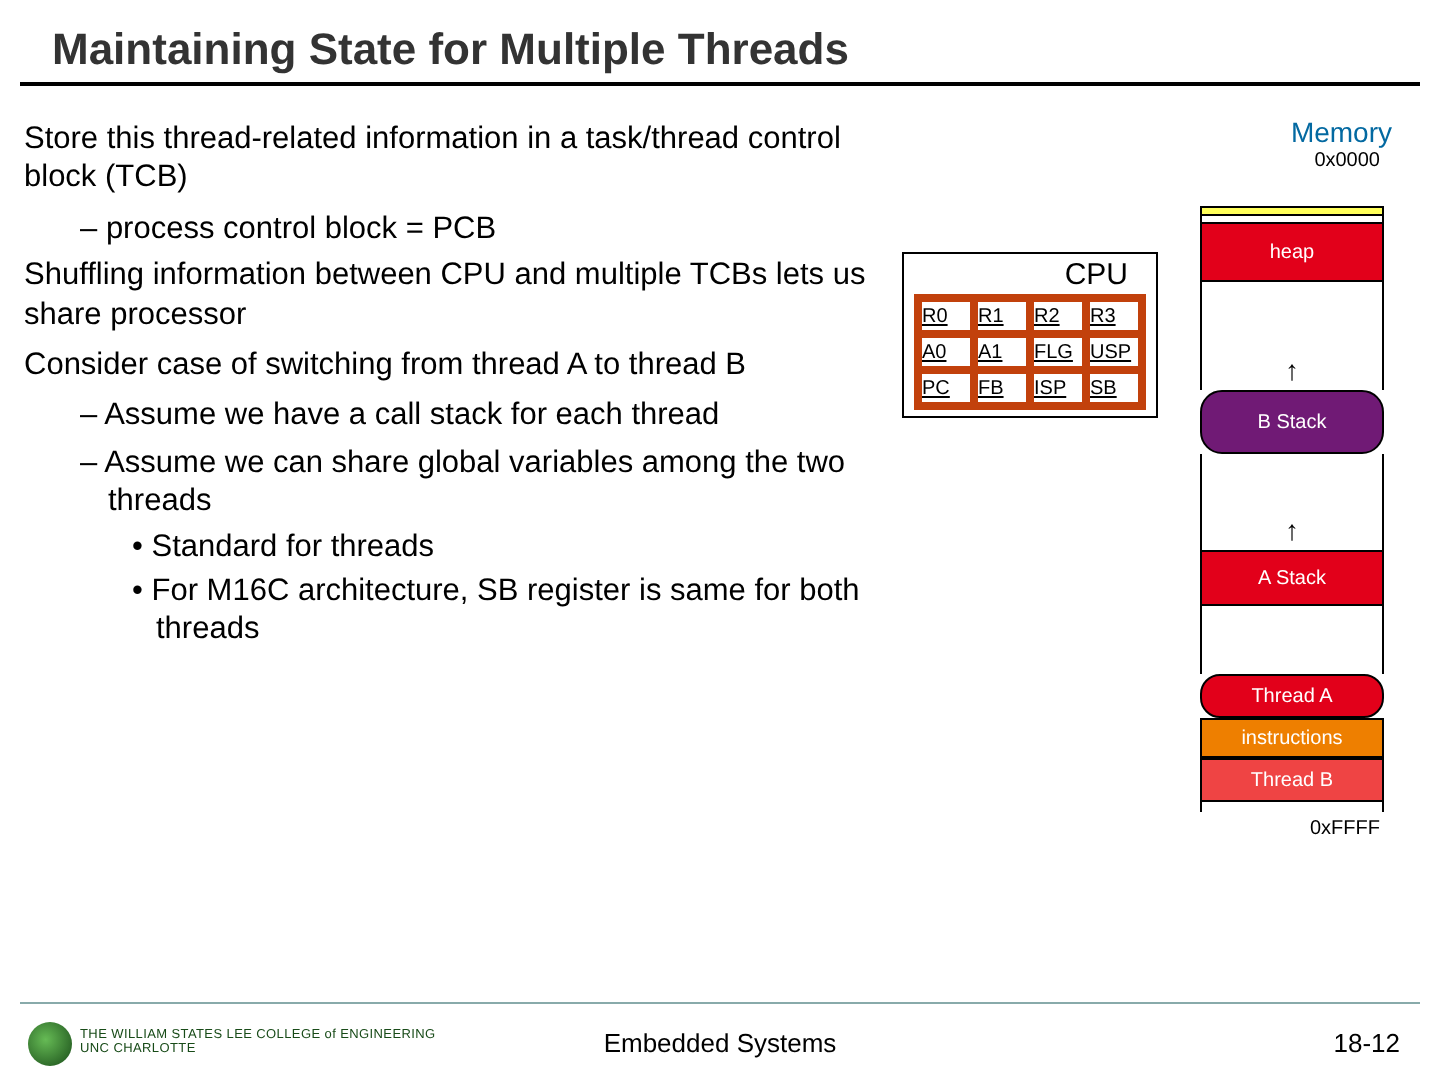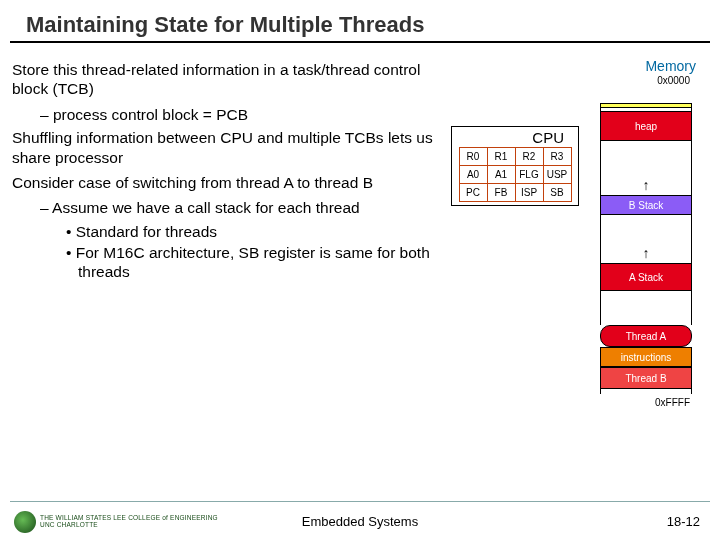--- a/index.html
+++ b/index.html
@@ -42,26 +42,27 @@
     left: 451px;
     top: 126px;
     border: 1.5px solid #000;
     width: 128px;
     padding: 2px 0 0 0;
     text-align: center;
   }
   .cpu-label { font-size: 15px; text-align: right; padding-right: 14px; margin-bottom: 1px; }
   .cpu-table { border-collapse: collapse; margin: 0 auto 3px auto; }
   .cpu-table td {
-    border: 1px solid #c2410c;
+    border: 4px solid #c2410c;
     width: 28px;
     height: 18px;
     font-size: 10px;
-    text-align: center;
+    text-align: left;
     vertical-align: middle;
+    text-decoration: underline;
   }
 
   .memory-col {
     position: absolute;
     right: 24px;
     top: 58px;
     width: 100px;
     text-align: center;
   }
   .memory-title { font-size: 14px; font-weight: normal; color: #0369a1; margin-bottom: 1px; text-align: right; }
@@ -122,20 +123,21 @@
 
 <div class="title">Maintaining State for Multiple Threads</div>
 <div class="title-underline"></div>
 
 <div class="content">
   <div class="para">Store this thread-related information in a task/thread control block (TCB)</div>
   <div class="sub1">process control block = PCB</div>
   <div class="para">Shuffling information between CPU and multiple TCBs lets us share processor</div>
   <div class="para">Consider case of switching from thread A to thread B</div>
   <div class="sub1">Assume we have a call stack for each thread</div>
+  <div class="sub1">Assume we can share global variables among the two threads</div>
   <div class="sub2">Standard for threads</div>
   <div class="sub2">For M16C architecture, SB register is same for both threads</div>
 </div>
 
 <div class="cpu-box">
   <div class="cpu-label">CPU</div>
   <table class="cpu-table">
     <tbody>
         <tr>
       <td>R0</td>
@@ -161,21 +163,21 @@
 
 <div class="memory-col">
   <div class="memory-title">Memory</div>
   <div class="addr-top">0x0000</div>
   <div class="mem-stack" id="mem-stack">
       <div class="mem-seg" style="background: rgb(255, 255, 90); height: 5px;"></div>
       <div class="mem-seg" style="background: rgb(255, 255, 255); height: 3px; border-top: none; border-bottom: none;"></div>
       <div class="mem-seg" style="background: rgb(226, 0, 26); height: 30px;">heap</div>
       <div class="mem-seg" style="background: rgb(255, 255, 255); height: 34px; border-top: none; border-bottom: none;"></div>
       <div class="mem-seg mem-arrow" style="background: rgb(255, 255, 255); height: 20px; color: rgb(0, 0, 0); border-top: none; border-bottom: none;">↑</div>
-      <div class="mem-seg" style="background: #8b5cf6; height: 20px;">B Stack</div>
+      <div class="mem-seg" style="background: #701a75; height: 32px; border-radius: 11px;">B Stack</div>
       <div class="mem-seg" style="background: rgb(255, 255, 255); height: 28px; border-top: none; border-bottom: none;"></div>
       <div class="mem-seg mem-arrow" style="background: rgb(255, 255, 255); height: 20px; color: rgb(0, 0, 0); border-top: none; border-bottom: none;">↑</div>
       <div class="mem-seg" style="background: rgb(226, 0, 26); height: 28px;">A Stack</div>
       <div class="mem-seg" style="background: rgb(255, 255, 255); height: 34px; border-top: none; border-bottom: none;"></div>
       <div class="mem-seg" style="background: rgb(226, 0, 26); height: 22px; border-radius: 10px;">Thread A</div>
       <div class="mem-seg" style="background: rgb(238, 127, 0); height: 20px;">instructions</div>
       <div class="mem-seg" style="background: #ef4444; height: 22px;">Thread B</div>
       <div class="mem-seg" style="background: rgb(255, 255, 255); height: 5px; border-top: none; border-bottom: none;"></div>
     </div>
   <div class="addr-bot">0xFFFF</div>

